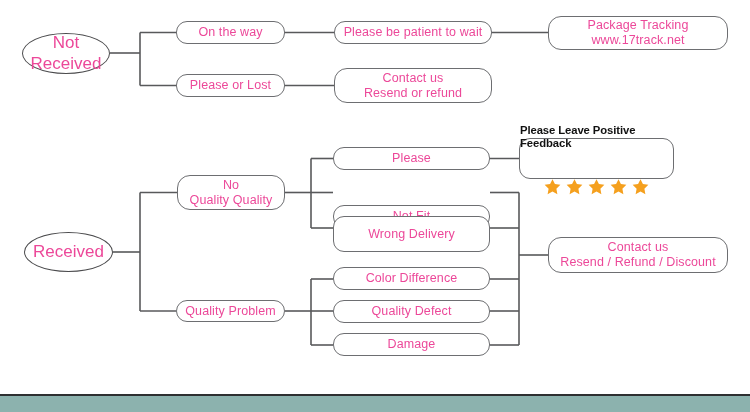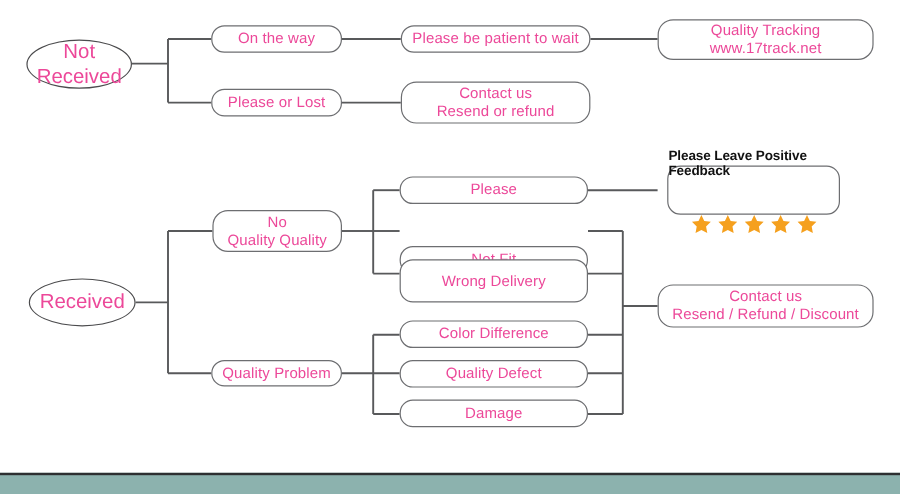--- a/index.html
+++ b/index.html
@@ -156,21 +156,21 @@
     <line x1="519" y1="255" x2="548" y2="255"></line>
   </svg>
 
   <div class="node ellipse" style="left:22px; top:33px; width:88px; height:41px;">Not
 Received</div>
 
   <div class="node rbox" style="left:176px; top:21px; width:109px; height:23px;">On the way</div>
 
   <div class="node rbox" style="left:334px; top:21px; width:158px; height:23px;">Please be patient to wait</div>
 
-  <div class="node rbox two-line" style="left:548px; top:16px; width:180px; height:34px;">Quality Tracking
+  <div class="node rbox two-line" style="left:548px; top:16px; width:180px; height:34px;">Package Tracking
 www.17track.net</div>
 
   <div class="node rbox" style="left:176px; top:74px; width:109px; height:23px;">Please or Lost</div>
 
   <div class="node rbox two-line" style="left:334px; top:68px; width:158px; height:35px;">Contact us
 Resend or refund</div>
 
   <div class="node ellipse" style="left:24px; top:232px; width:89px; height:40px;">Received</div>
 
   <div class="node rbox two-line" style="left:177px; top:175px; width:108px; height:35px;">No
@@ -183,21 +183,21 @@
   <div class="node rbox" style="left:333px; top:181px; width:157px; height:23px;margin-top:24px;">Not Fit</div>
 
   <div class="node rbox" style="left:333px; top:216px; width:157px; height:36px;">Wrong Delivery</div>
 
   <div class="node rbox" style="left:333px; top:267px; width:157px; height:23px;">Color Difference</div>
 
   <div class="node rbox" style="left:333px; top:300px; width:157px; height:23px;">Quality Defect</div>
 
   <div class="node rbox" style="left:333px; top:333px; width:157px; height:23px;">Damage</div>
 
-  <div class="feedback" style="left:556px; top:138px; width:144px; height:41px;gap:28px;">
+  <div class="feedback" style="left:519px; top:138px; width:155px; height:41px;gap:28px;">
     <div class="feedback-text">Please Leave Positive Feedback</div>
     <div class="stars">
       <svg class="star" viewBox="0 0 24 24">
           <polygon fill="#F5A01E" points="12,1.6 15.4,8.6 23.1,9.7 17.5,15.1 18.9,22.8 12,19.2 5.1,22.8 6.5,15.1 0.9,9.7 8.6,8.6"></polygon>
         </svg>
       <svg class="star" viewBox="0 0 24 24">
           <polygon fill="#F5A01E" points="12,1.6 15.4,8.6 23.1,9.7 17.5,15.1 18.9,22.8 12,19.2 5.1,22.8 6.5,15.1 0.9,9.7 8.6,8.6"></polygon>
         </svg>
       <svg class="star" viewBox="0 0 24 24">
           <polygon fill="#F5A01E" points="12,1.6 15.4,8.6 23.1,9.7 17.5,15.1 18.9,22.8 12,19.2 5.1,22.8 6.5,15.1 0.9,9.7 8.6,8.6"></polygon>

